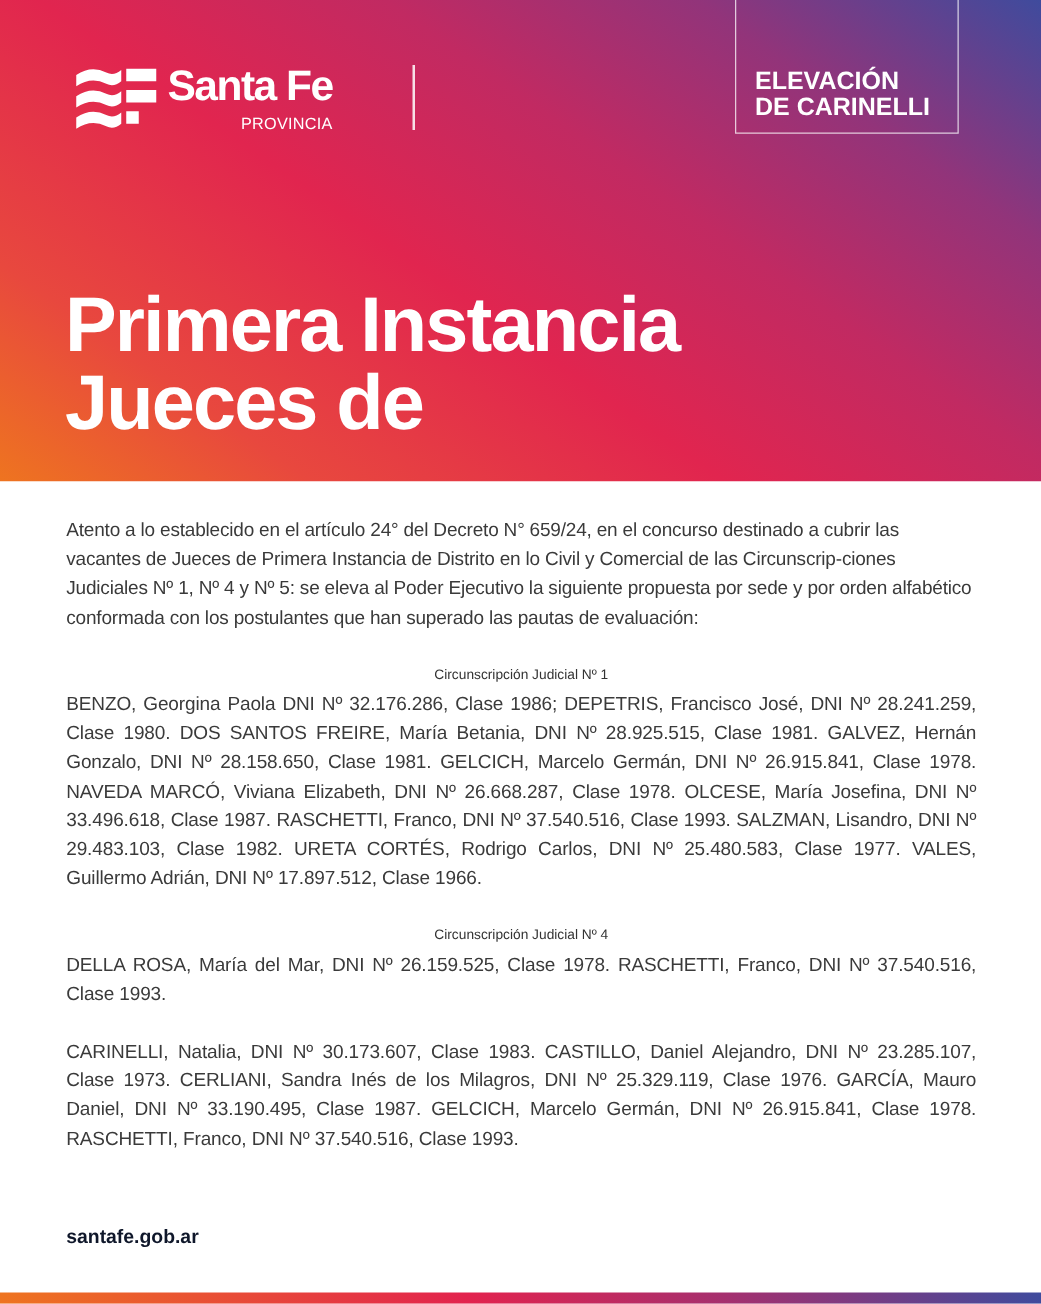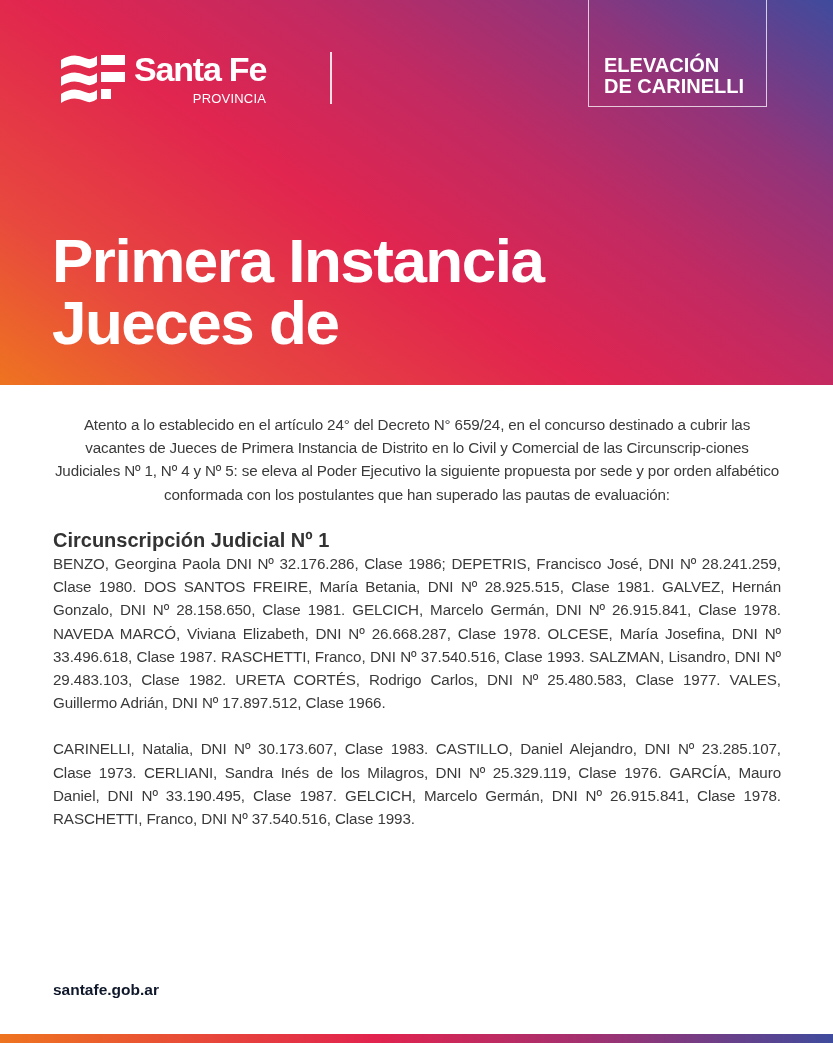--- a/index.html
+++ b/index.html
@@ -34,23 +34,23 @@
     .badge-text {
       position: absolute; left: 604px; top: 55px; color: #ffffff; font-weight: 700; font-size: 20px; line-height: 21px;
     }
 
     .title {
       position: absolute; left: 52px; top: 230px; color: #ffffff; font-weight: 700;
       font-size: 62px; line-height: 62px; letter-spacing: -1.5px;
     }
 
     .content { position: absolute; left: 53px; top: 413px; width: 728px; color: #3a3a3a; font-size: 15.2px; line-height: 23.2px; }
-    .intro { text-align: center; letter-spacing: -0.15px; }
+    .intro { text-align: left; letter-spacing: -0.15px; }
     .section { margin-top: 23px; }
-    .section-title { font-weight: 700; color: #333333; font-size: 20px; line-height: 23.2px; }
+    .section-title { font-weight: 400; color: #333333; font-size: 11px; line-height: 23.2px; text-align: center; }
     .section-body { text-align: justify; letter-spacing: -0.1px; }
 
     .footer-url {
       position: absolute; left: 53px; top: 980px; color: #0f172a; font-weight: 700; font-size: 15.5px; line-height: 20px;
     }
     .footer-bar {
       position: absolute; left: 0; top: 1034px; width: 833px; height: 9px;
       background: linear-gradient(90deg, #ee7420 0%, #e2234e 45%, #a4306f 70%, #3f4b9d 100%);
     }
   </style>
@@ -89,20 +89,24 @@
 </div>
 
 <div class="content">
   <p class="intro">Atento a lo establecido en el artículo 24° del Decreto N° 659/24, en el concurso destinado a cubrir las vacantes de Jueces de Primera Instancia de Distrito en lo Civil y Comercial de las Circunscrip-ciones Judiciales Nº 1, Nº 4 y Nº 5: se eleva al Poder Ejecutivo la siguiente propuesta por sede y por orden alfabético conformada con los postulantes que han superado las pautas de evaluación:</p>
 
   <div class="section">
     <div class="section-title">Circunscripción Judicial Nº 1</div>
     <p class="section-body">BENZO, Georgina Paola DNI Nº 32.176.286, Clase 1986; DEPETRIS, Francisco José, DNI Nº 28.241.259, Clase 1980. DOS SANTOS FREIRE, María Betania, DNI Nº 28.925.515, Clase 1981. GALVEZ, Hernán Gonzalo, DNI Nº 28.158.650, Clase 1981. GELCICH, Marcelo Germán, DNI Nº 26.915.841, Clase 1978. NAVEDA MARCÓ, Viviana Elizabeth, DNI Nº 26.668.287, Clase 1978. OLCESE, María Josefina, DNI Nº 33.496.618, Clase 1987. RASCHETTI, Franco, DNI Nº 37.540.516, Clase 1993. SALZMAN, Lisandro, DNI Nº 29.483.103, Clase 1982. URETA CORTÉS, Rodrigo Carlos, DNI Nº 25.480.583, Clase 1977. VALES, Guillermo Adrián, DNI Nº 17.897.512, Clase 1966.</p>
   </div>
 
+  <div class="section">
+    <div class="section-title">Circunscripción Judicial Nº 4</div>
+    <p class="section-body">DELLA ROSA, María del Mar, DNI Nº 26.159.525, Clase 1978. RASCHETTI, Franco, DNI Nº 37.540.516, Clase 1993.</p>
+  </div>
 
   <div class="section">
     <p class="section-body">CARINELLI, Natalia, DNI Nº 30.173.607, Clase 1983. CASTILLO, Daniel Alejandro, DNI Nº 23.285.107, Clase 1973. CERLIANI, Sandra Inés de los Milagros, DNI Nº 25.329.119, Clase 1976. GARCÍA, Mauro Daniel, DNI Nº 33.190.495, Clase 1987. GELCICH, Marcelo Germán, DNI Nº 26.915.841, Clase 1978. RASCHETTI, Franco, DNI Nº 37.540.516, Clase 1993.</p>
   </div>
 </div>
 
 <div class="footer-url">santafe.gob.ar</div>
 <div class="footer-bar"></div>
 
 </body></html>

